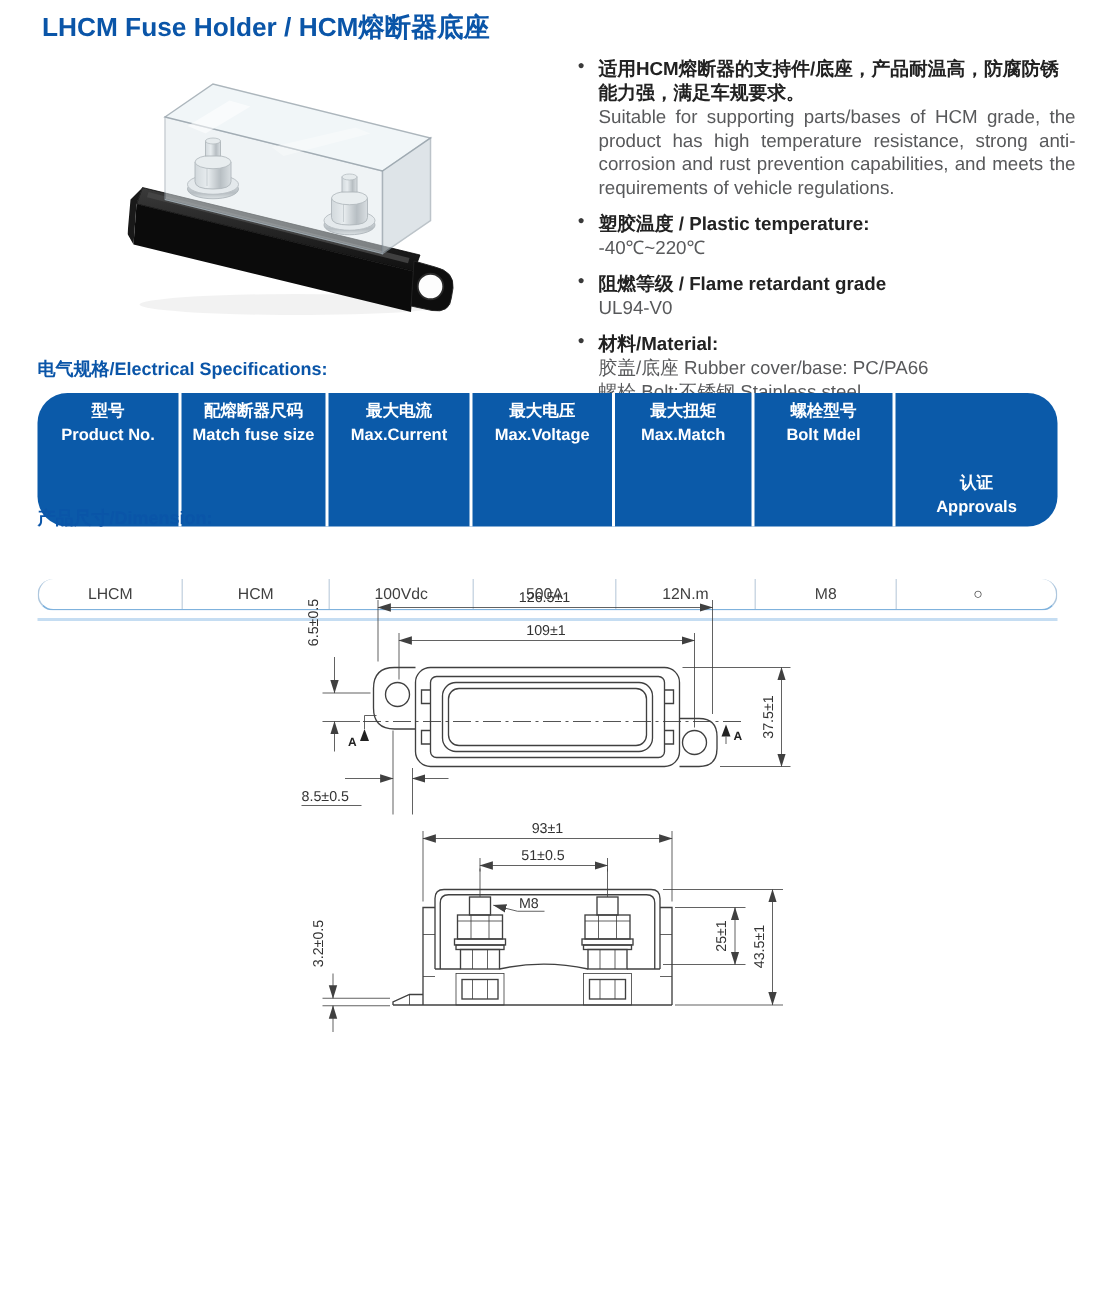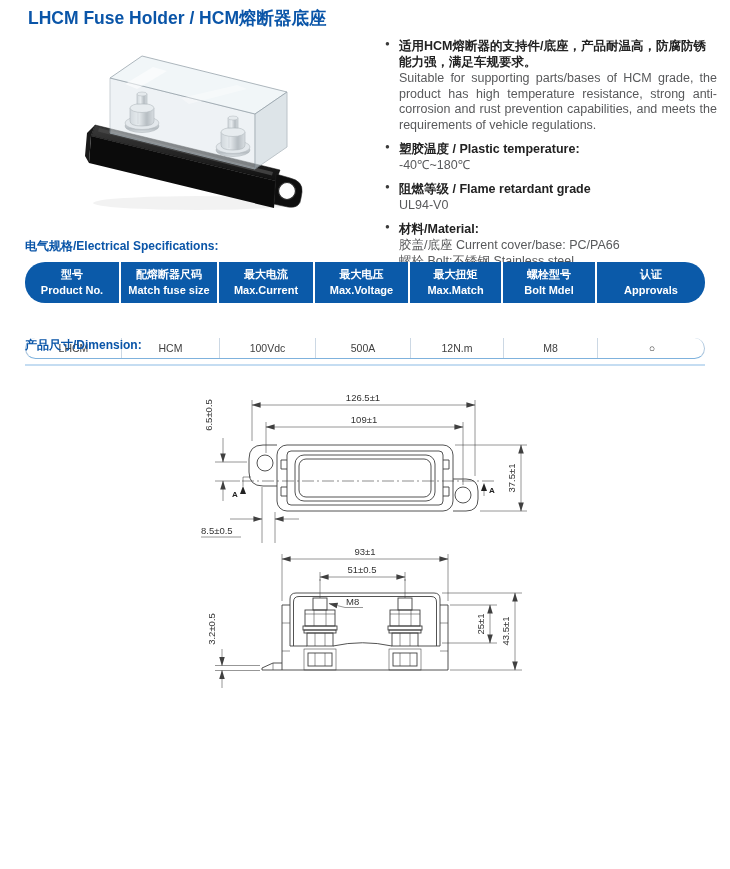--- a/index.html
+++ b/index.html
@@ -16,21 +16,21 @@
   .val{color:#58595b;line-height:1.28;}
   
   .sec{position:absolute;left:25px;font-size:12px;font-weight:bold;color:#0a55a8;}
   .sec1{top:238px;} .sec2{top:337px;}
   
   .spec-table{position:absolute;left:25px;top:262px;width:680px;}
   .thead,.trow{display:grid;grid-template-columns:96px 98px 96px 95px 93px 94px 108px;border-radius:20px;}
   .thead{background:#0b5aa9;}
   .th{color:#fff;text-align:center;font-weight:bold;font-size:11px;line-height:1.45;
       padding:5px 2px 4px;border-right:2px solid #fff;}
-  .th:last-child{border-right:none;}
+  .th:last-child{border-right:none;margin-top:48px;}
   .trow{border:1px solid #aec7de;border-top:none;border-bottom:1.5px solid #7fb2dd;margin-top:35px;}
   .td{text-align:center;font-size:10.5px;color:#404040;padding:4px 2px;border-right:1px solid #ccd8e4;}
   .td:last-child{border-right:none;}
   .spec-table::after{content:"";display:block;height:2px;background:#c5ddf2;margin-top:5px;}
   
   .drawings{position:absolute;left:185px;top:383px;width:355px;height:320px;}
   .ln{stroke:#404040;stroke-width:.9;fill:none;}
   .thin{stroke:#404040;stroke-width:.55;fill:none;}
   .cl{stroke:#404040;stroke-width:.6;fill:none;stroke-dasharray:12 3 2 3;}
   .dim{font-size:9.5px;fill:#333;}
@@ -106,31 +106,31 @@
 
   <div class="features">
     <div class="feature">
       <span class="dot">●</span>
       <div class="zh">适用HCM熔断器的支持件/底座，产品耐温高，防腐防锈能力强，满足车规要求。</div>
       <div class="en">Suitable for supporting parts/bases of HCM grade, the product has high temperature resistance, strong anti-corrosion and rust prevention capabilities, and meets the requirements of vehicle regulations.</div>
     </div>
     <div class="feature">
       <span class="dot">●</span>
       <div class="zh">塑胶温度 / Plastic temperature:</div>
-      <div class="val">-40℃~180℃</div>
+      <div class="val">-40℃~220℃</div>
     </div>
     <div class="feature">
       <span class="dot">●</span>
       <div class="zh">阻燃等级 / Flame retardant grade</div>
       <div class="val">UL94-V0</div>
     </div>
     <div class="feature">
       <span class="dot">●</span>
       <div class="zh">材料/Material:</div>
-      <div class="val">胶盖/底座 Current cover/base: PC/PA66</div>
+      <div class="val">胶盖/底座 Rubber cover/base: PC/PA66</div>
       <div class="val">螺栓 Bolt:不锈钢 Stainless steel</div>
     </div>
   </div>
 
   <div class="sec sec1">电气规格/Electrical Specifications:</div>
 
   <div class="spec-table">
     <div class="thead">
       <div class="th">
           <div>型号</div>

